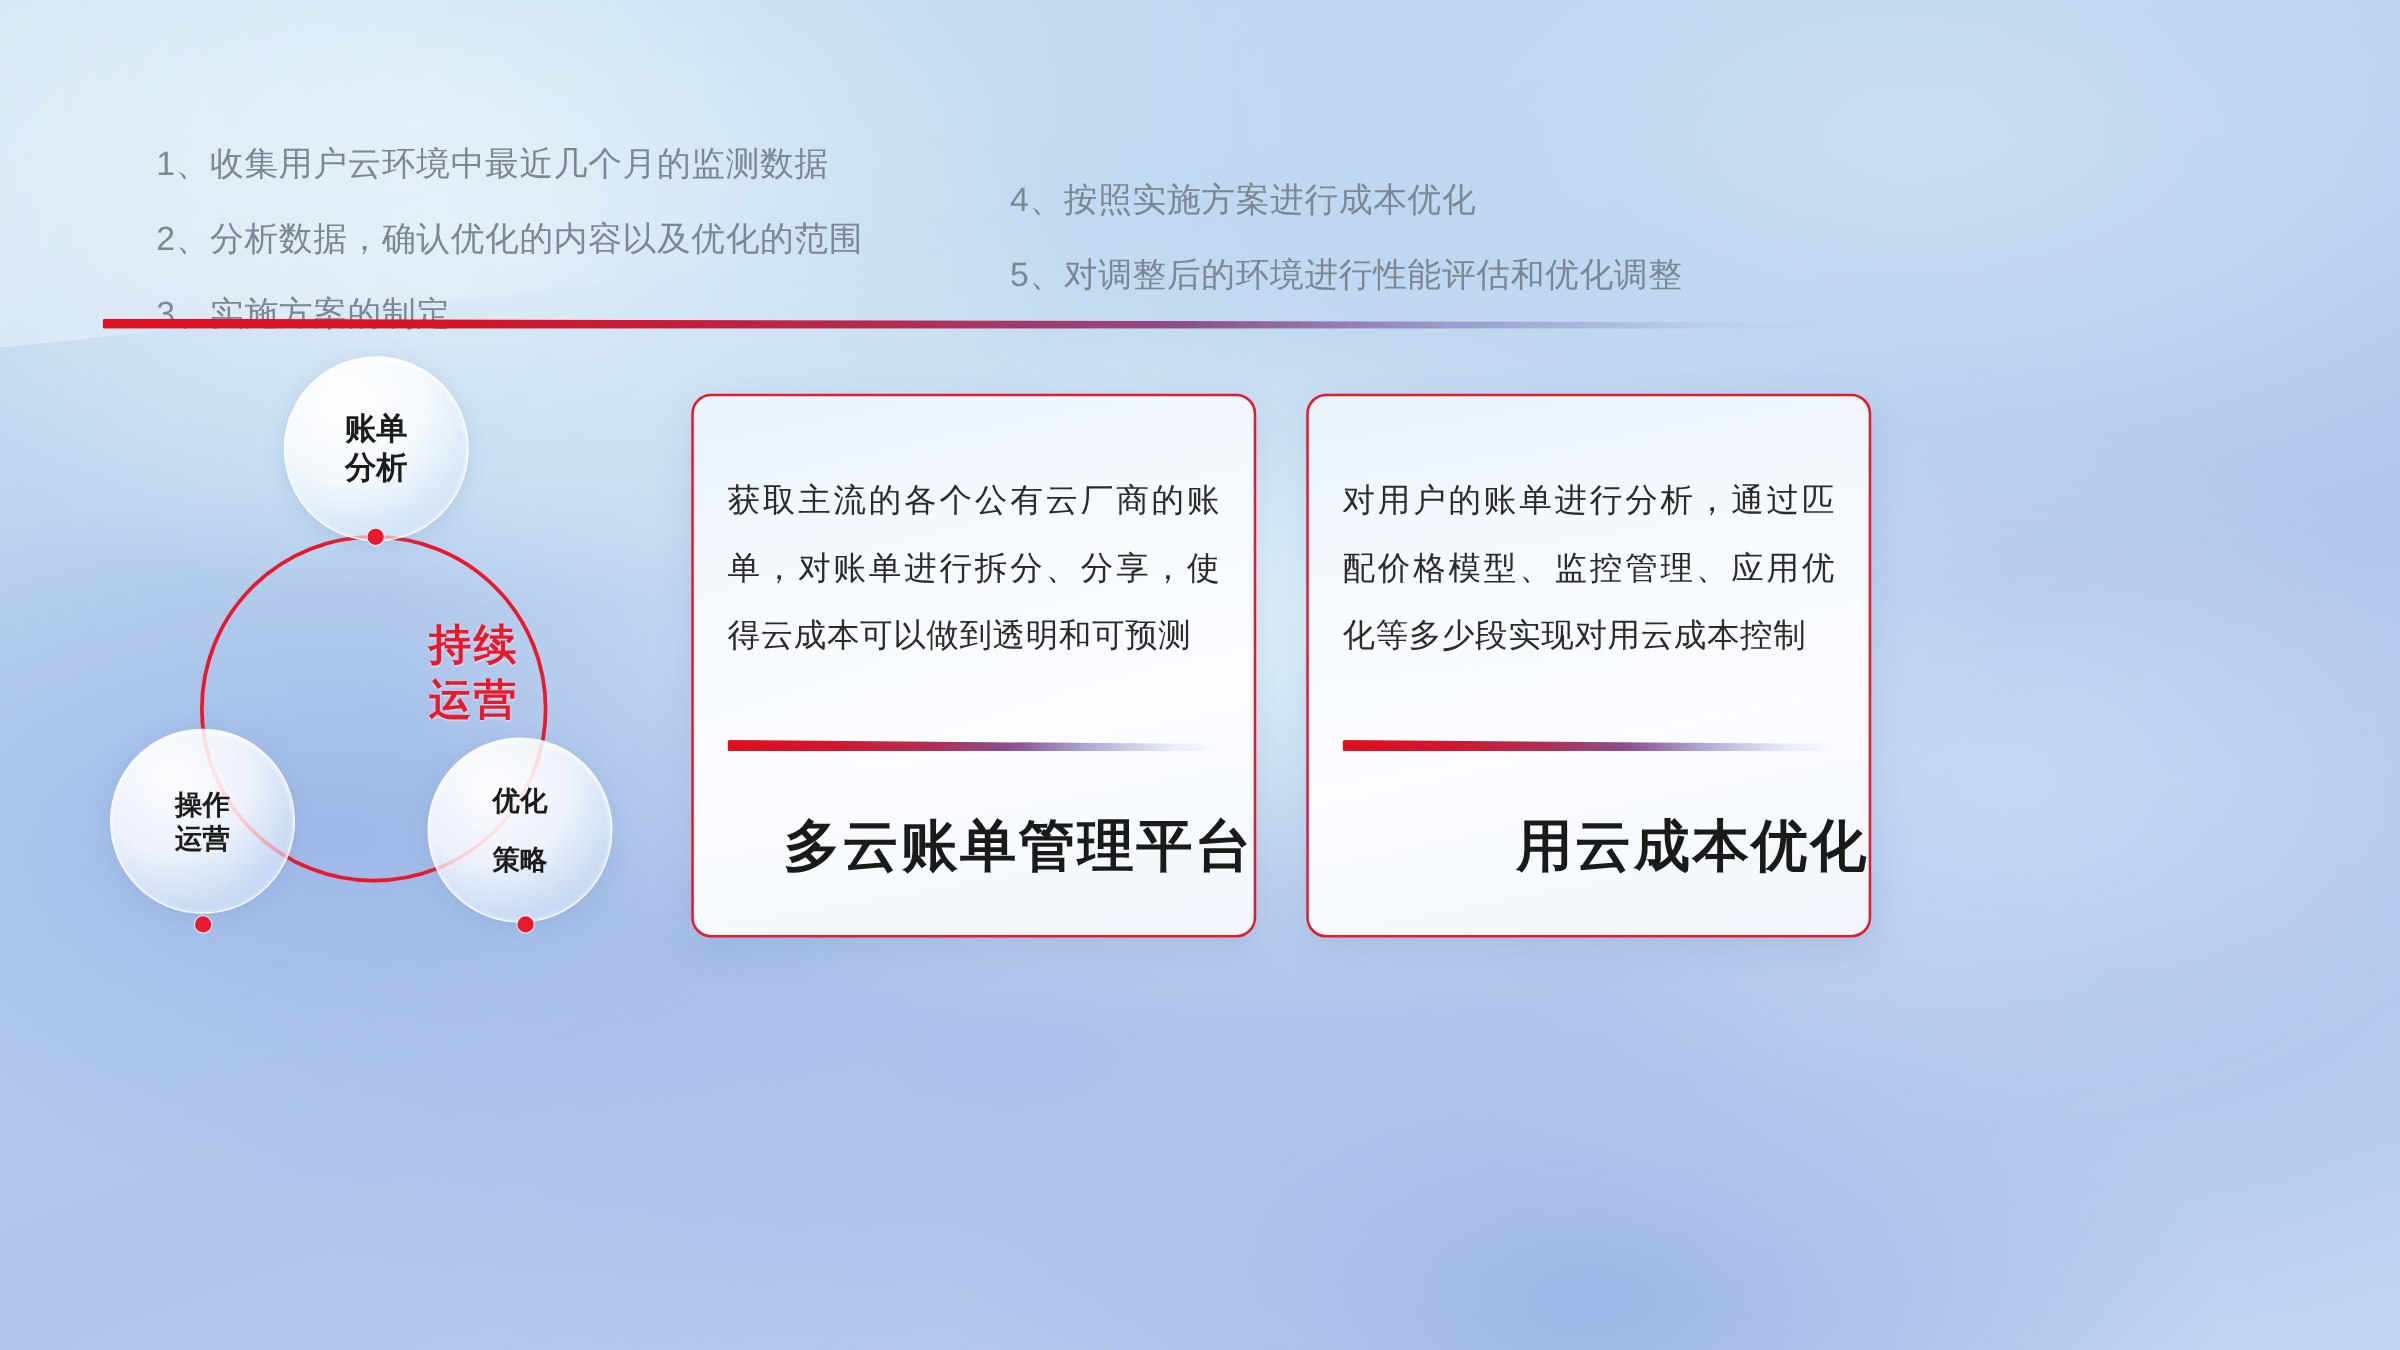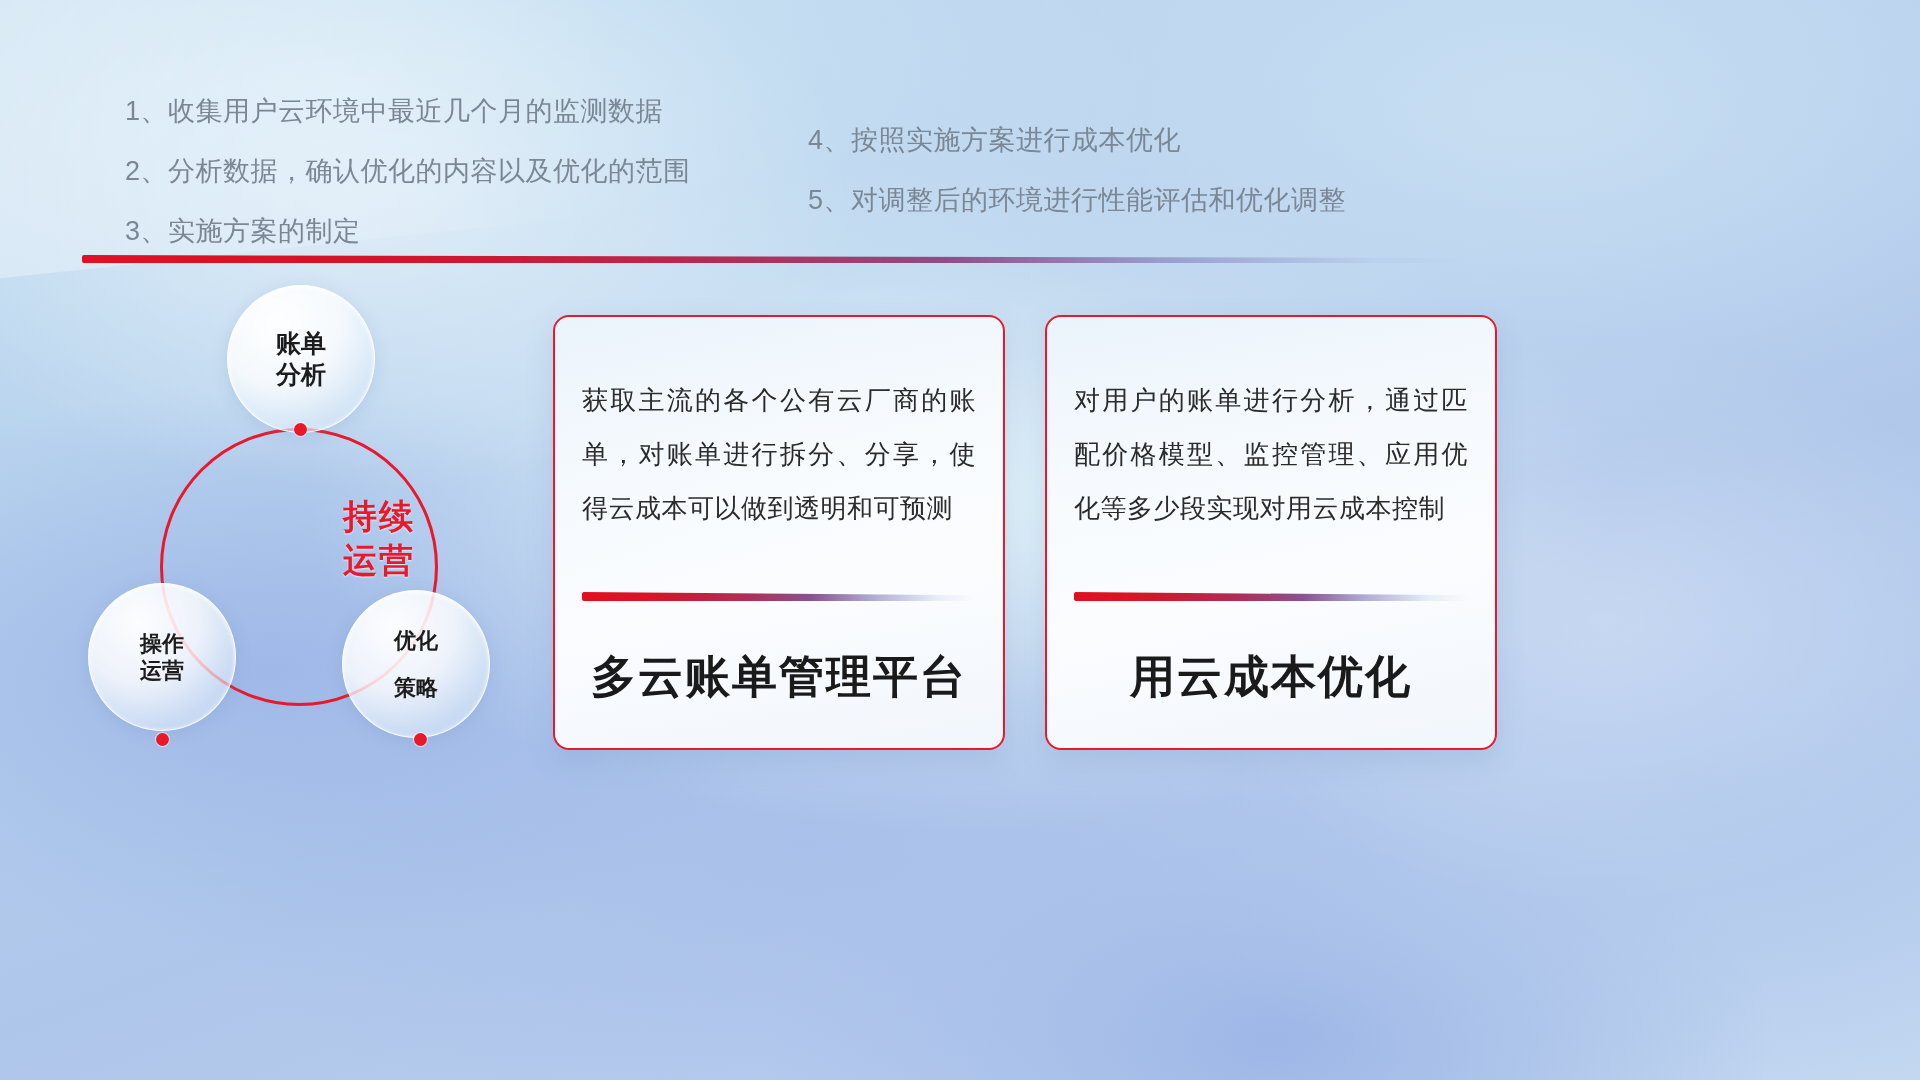--- a/index.html
+++ b/index.html
@@ -37,21 +37,21 @@
     position:absolute; left:28%; top:22%; width:40%; height:45%;
     background:radial-gradient(ellipse at 50% 50%, rgba(230,245,252,.55) 0%, rgba(230,245,252,0) 66%);
   }
   .bg-streak {
     position:absolute; left:-10%; top:-6%; width:60%; height:28%;
     background:linear-gradient(100deg, rgba(255,255,255,.45) 0%, rgba(255,255,255,0) 70%);
     transform:rotate(-6deg);
   }
 
   
-  .bullets { position:absolute; color:#7b8794; font-weight:400; }
+  .bullets { position:absolute; color:#7b8794; font-weight:400;margin-top:20px; }
   .bullets .row { white-space:nowrap; letter-spacing:.5px; }
   #bullets-left  { left:125px; top:93px;  font-size:27px; }
   #bullets-left  .row { margin-bottom:24px; }
   #bullets-right { left:808px; top:122px; font-size:27px; }
   #bullets-right .row { margin-bottom:24px; }
 
   
   #divider {
     position:absolute; left:82px; top:255px; width:1388px; height:8px;
     background:linear-gradient(90deg,
@@ -119,21 +119,21 @@
   .card-accent {
     position:absolute; left:27px; right:27px; top:275px; height:9px;
     background:linear-gradient(90deg,
         #e01020 0%, #d3162c 20%, #b02e58 42%, #8a5190 58%,
         rgba(125,120,185,.6) 74%, rgba(160,180,220,.2) 90%, rgba(190,210,235,0) 100%);
     clip-path:polygon(0 0, 100% 36%, 100% 100%, 0 100%);
     border-radius:2px;
   }
   .card-title {
     position:absolute; left:0; right:0; top:330px;
-    text-align:center; font-size:45px; font-weight:800;
+    text-align:right; font-size:45px; font-weight:800;
     color:#1a1a1a; letter-spacing:2px;
   }
 </style>
 </head>
 <body>
 
 <div id="bg">
   <div class="bg-base"></div>
   <div class="bg-soft-1"></div>
   <div class="bg-soft-2"></div>

